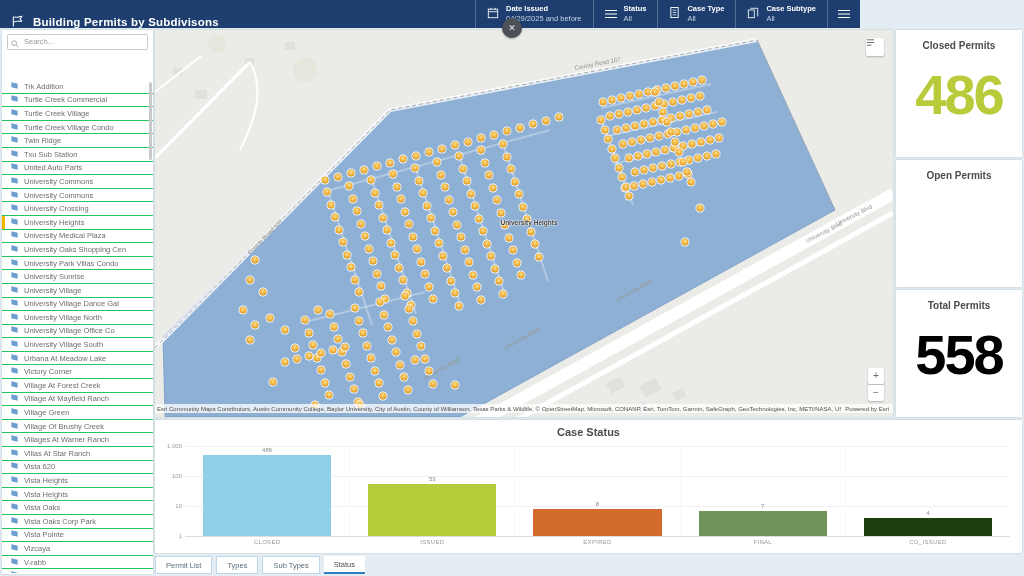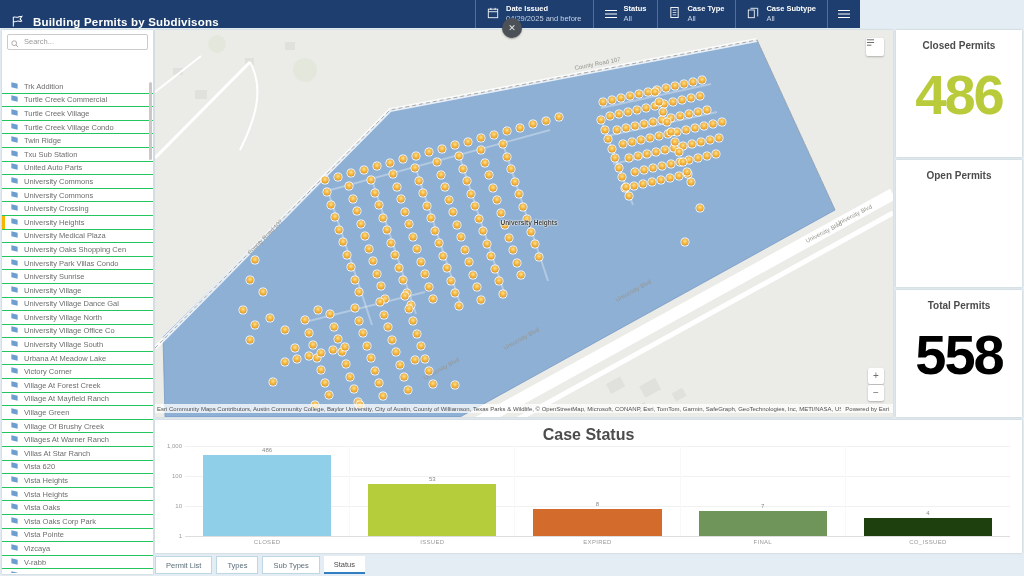--- a/index.html
+++ b/index.html
@@ -63,21 +63,21 @@
   .zbtn{width:16px;height:16px;background:#fff;border:none;border-radius:2px;color:#6e6e6e;font-size:10px;
         line-height:16px;text-align:center;box-shadow:0 1px 2px rgba(0,0,0,.25);cursor:pointer;padding:0;}
 
   
   .kpi-title{text-align:center;font-size:10px;font-weight:700;color:#4c4c4c;margin-top:10px;}
   .kpi-value{text-align:center;font-size:56px;font-weight:700;line-height:1;margin-top:16px;letter-spacing:-2px;}
 
   
   .chart{left:155px;top:420px;width:867px;height:133px;}
   .chart-title{position:absolute;left:0;right:0;top:6px;text-align:center;
-               font-size:16px;font-weight:700;color:#4c4c4c;}
+               font-size:11px;font-weight:700;color:#4c4c4c;}
   .plot{position:absolute;left:30px;right:12px;top:26px;bottom:16px;border-bottom:1px solid #ddd;}
   .gridline{position:absolute;left:0;right:0;height:1px;background:#f1f1f1;}
   .ytick{position:absolute;right:calc(100% + 3px);transform:translateY(-50%);
          font-size:6px;color:#9a9a9a;white-space:nowrap;}
   .slots{position:absolute;inset:0;display:flex;}
   .slot{flex:1;position:relative;border-left:1px solid #f8f8f8;}
   .slot:first-child{border-left:none;}
   .bar{position:absolute;bottom:0;left:11%;width:78%;}
   .bar-value{position:absolute;left:0;width:100%;text-align:center;font-size:6px;color:#8a8a8a;}
   .bar-cat{position:absolute;top:calc(100% + 3px);left:0;width:100%;text-align:center;

